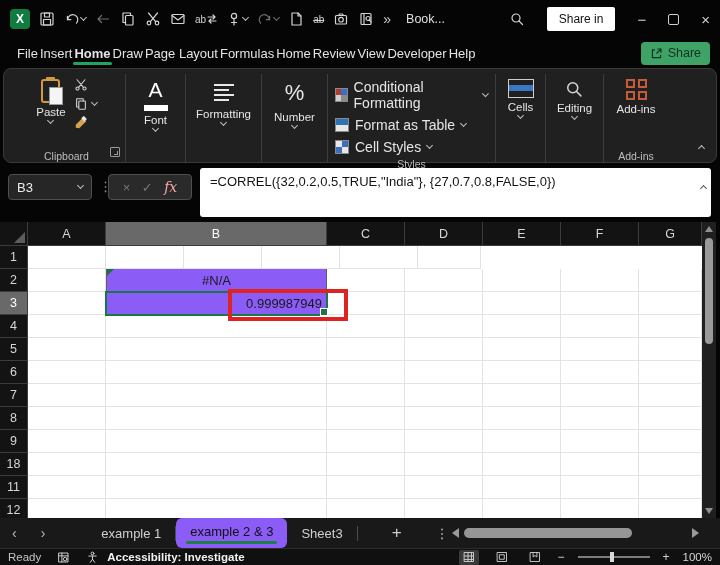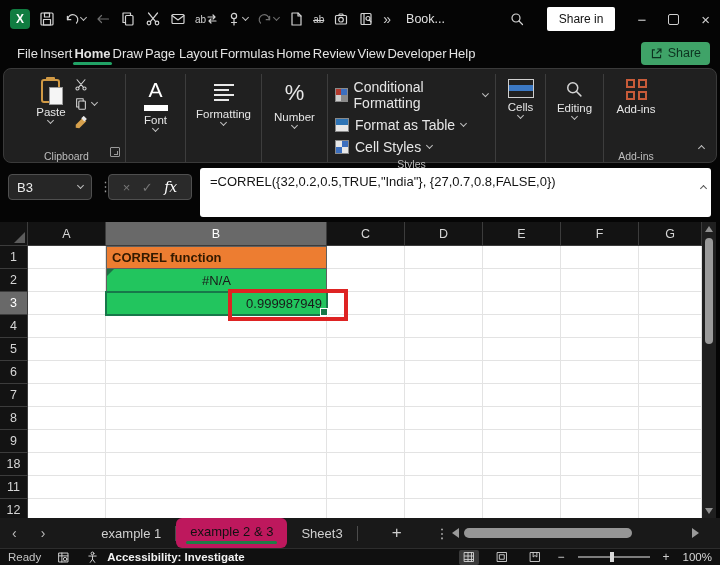--- a/index.html
+++ b/index.html
@@ -89,21 +89,21 @@
   #formulabar { position:absolute; top:163px; left:0; width:720px; height:59px; }
   .namebox { position:absolute; left:8px; top:11px; width:84px; height:26px; background:#262626;
     border:1px solid #4f4f4f; border-radius:4px; display:flex; align-items:center;
     padding:0 8px; font-size:13px; color:#ececec; }
   .namebox .chev { margin-left:auto; }
   .fb-dots { position:absolute; left:99px; top:16px; font-size:13px; color:#9a9a9a; }
   .fxbox { position:absolute; left:108px; top:11px; width:84px; height:26px; background:#2a2a2a;
     border:1px solid #4f4f4f; border-radius:4px; display:flex; align-items:center;
     justify-content:space-around; padding:0 8px; }
   .fx-x, .fx-check { font-size:13px; color:#777; }
-  .fx-fx { font-family:"DejaVu Serif", serif; font-style:italic; font-size:14px; color:#ffffff; }
+  .fx-fx { font-family:"DejaVu Serif", serif; font-style:italic; font-size:14px; color:#fca5a5; }
   .formula-input { position:absolute; left:200px; top:5px; width:511px; height:49px; background:#ffffff;
     border-radius:3px; font-size:13px; color:#141414; padding:6px 22px 6px 10px; }
   .fb-collapse { position:absolute; right:210px; top:13px; }
   .fb-collapse .chev { border-color:#555; }
 
   
   #grid { position:absolute; top:222px; left:0; width:702px; height:296px; background:#fff; overflow:hidden; }
   .ghead { display:flex; height:24px; }
   .grow { display:flex; height:23px; }
   .hcell { background:#131313; color:#d6d6d6; font-size:12.5px;
@@ -112,21 +112,21 @@
   .hcell.sel { background:#696969; color:#fff; }
   .corner { position:relative; }
   .corner::after { content:""; position:absolute; right:2px; bottom:2px; width:0; height:0;
     border-bottom:11px solid #5c5c5c; border-left:11px solid transparent; }
   .w0{width:28px}.wA{width:78px}.wB{width:221px}.wC{width:78px}.wD{width:78px}
   .wE{width:78px}.wF{width:78px}.wG{width:63px}
   .cell { background:#fff; border-right:1px solid #e3e3e3; border-bottom:1px solid #e3e3e3;
     flex:none; font-size:13px; color:#1a1a1a; display:flex; align-items:center; }
   .cell-orange { background:#ED7D31; border:1px solid #5f5f5f; font-weight:bold;
     color:#331A00; padding-left:5px; }
-  .cell-green { background:#22c55e; border:1px solid #5f5f5f; border-top:none; position:relative; }
+  .cell-green { background:#8b5cf6; border:1px solid #5f5f5f; border-top:none; position:relative; }
   .cell-green.center { justify-content:center; }
   .err-tri::before { content:""; position:absolute; left:0; top:0; width:0; height:0;
     border-top:7px solid #1E7145; border-right:7px solid transparent; }
   .cell-selected { justify-content:flex-end; padding-right:4px;
     outline:2px solid #17784A; outline-offset:-1px; }
   .cell-selected::after { content:""; position:absolute; right:-2px; bottom:-2px; width:6px; height:6px;
     background:#17784A; border:1px solid #fff; }
   .red-annot { position:absolute; left:228px; top:67px; width:120px; height:32px;
     border:4px solid #DE2323; z-index:6; }
 
@@ -136,21 +136,21 @@
   .tri-up { position:absolute; left:3px; top:4px; width:0; height:0;
     border-left:4px solid transparent; border-right:4px solid transparent; border-bottom:6px solid #8f8f8f; }
   .tri-down { position:absolute; left:3px; bottom:4px; width:0; height:0;
     border-left:4px solid transparent; border-right:4px solid transparent; border-top:6px solid #8f8f8f; }
 
   
   #tabbar { position:absolute; top:518px; left:0; width:720px; height:30px; background:#191919;
     display:flex; align-items:center; }
   .tb-nav { font-size:14px; color:#bdbdbd; padding:0 12px; }
   .sheet-tab { font-size:13px; color:#d0d0d0; padding:0 14px; height:30px; display:flex; align-items:center; }
-  .sheet-tab.active { background:#be185d; color:#111; font-weight:400; border-radius:6px;
+  .sheet-tab.active { background:#8b5cf6; color:#111; font-weight:400; border-radius:6px;
     position:relative; padding:0 14px 4px; }
   .sheet-tab.active::after { content:""; position:absolute; left:10px; right:10px; bottom:4px;
     height:3px; background:#1E7E47; border-radius:2px; }
   .tb-sep { width:1px; height:15px; background:#4c4c4c; }
   .tb-plus { font-size:17px; color:#cfcfcf; padding:0 10px; margin-left:24px; }
   .tb-dots { font-size:13px; color:#cfcfcf; padding:0 10px; margin-left:14px; }
   .h-left { position:absolute; left:452px; top:10px; width:0; height:0;
     border-top:5px solid transparent; border-bottom:5px solid transparent; border-right:7px solid #9a9a9a; }
   .h-thumb { position:absolute; left:464px; top:10px; width:168px; height:10px; background:#969696; border-radius:5px; }
   .h-right { position:absolute; left:692px; top:10px; width:0; height:0;
@@ -465,21 +465,20 @@
       <div class="hcell wC">C</div>
       <div class="hcell wD">D</div>
       <div class="hcell wE">E</div>
       <div class="hcell wF">F</div>
       <div class="hcell wG">G</div>
     </div>
 
     <div class="grow">
       <div class="hcell w0">1</div>
       <div class="cell wA"></div>
-      <div class="cell wB cell-orange">CORREL function</div>
       <div class="cell wC"></div>
       <div class="cell wD"></div>
       <div class="cell wE"></div>
       <div class="cell wF"></div>
       <div class="cell wG"></div>
     </div>
 
     <div class="grow">
       <div class="hcell w0">2</div>
       <div class="cell wA"></div>

